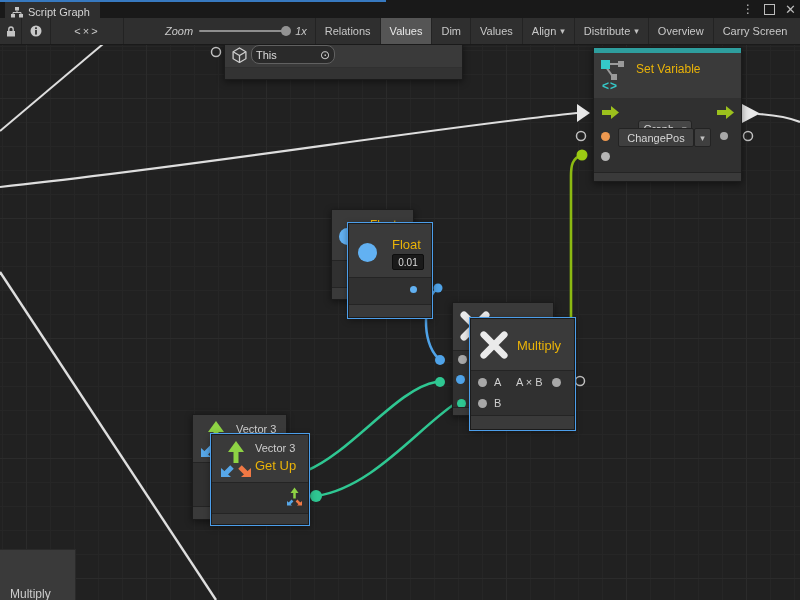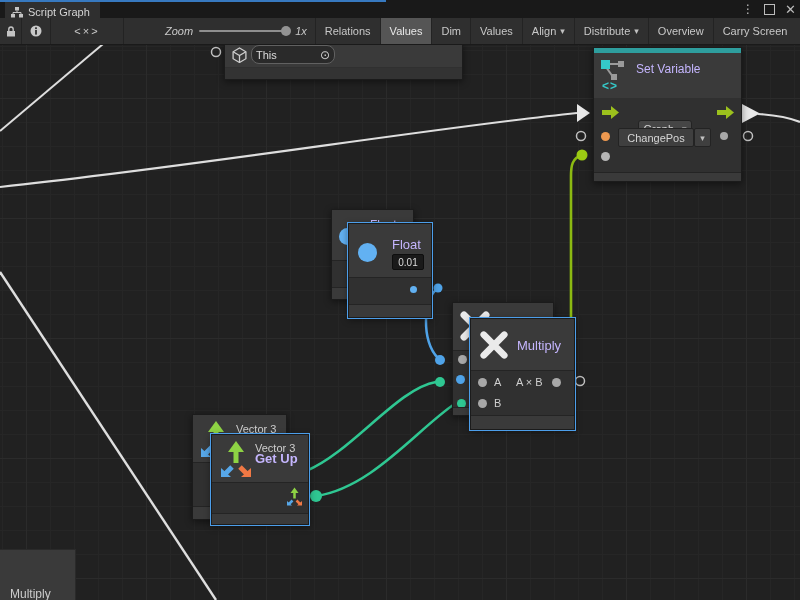--- a/index.html
+++ b/index.html
@@ -35,21 +35,21 @@
       repeating-linear-gradient(90deg,#262626 0 1px,transparent 1px 24px),
       repeating-linear-gradient(180deg,#262626 0 1px,transparent 1px 24px);
     background-position:26px 0,0 54px,2px 0,0 6px;}
   .wires{position:absolute;left:0;top:0;width:800px;height:600px;z-index:1;pointer-events:none;}
   
   .node{position:absolute;background:#303030;border:1px solid #1b1b1b;box-shadow:0 2px 7px rgba(0,0,0,.45);z-index:2;}
   .node.sel{outline:1.5px solid #4c9eea;z-index:4;}
   .nhead{position:absolute;left:0;top:0;right:0;background:#3a3a3a;}
   .nfoot{position:absolute;left:0;right:0;bottom:0;background:#3a3a3a;border-top:1px solid #242424;}
   .ndiv{position:absolute;left:0;right:0;height:1px;background:#242424;}
-  .ntitle{color:#c4b5fd;}
+  .ntitle{color:#eab308;}
   .dot{position:absolute;border-radius:50%;}
   .valuefield{position:absolute;background:#1a1a1a;border:1px solid #0e0e0e;border-radius:2px;
               color:#dcdcdc;font-size:10px;display:flex;align-items:center;justify-content:center;}
   .ddown{position:absolute;background:#464646;border:1px solid #232323;border-radius:3px;color:#d6d6d6;
          display:flex;align-items:center;justify-content:center;gap:4px;font-size:11px;}
   .objfield{position:absolute;background:#2a2a2a;border:1px solid #616161;border-radius:8px;color:#dcdcdc;
             display:flex;align-items:center;font-size:11px;padding:0 4px;justify-content:space-between;}
   .tealbar{position:absolute;left:0;top:0;right:0;height:5px;background:#2e9e9e;}
   .corner-node{position:absolute;left:0;top:549px;width:65px;height:51px;background:#3a3a3a;
                border:1px solid #2a2a2a;border-left:none;border-bottom:none;z-index:2;
@@ -213,21 +213,21 @@
     <div class="nhead" style="height:47px;">
       <svg style="position:absolute;left:5px;top:3px;" width="36" height="42" viewBox="0 0 36 42">
         <line x1="19" y1="25" x2="19" y2="13" stroke="#8ed344" stroke-width="5"></line>
         <polygon points="11,14 27,14 19,3" fill="#8ed344"></polygon>
         <line x1="15" y1="29" x2="8" y2="36" stroke="#57a7e8" stroke-width="5"></line>
         <polygon points="14,39 4,39 4,30" fill="#57a7e8"></polygon>
         <line x1="23" y1="29" x2="30" y2="36" stroke="#f07844" stroke-width="5"></line>
         <polygon points="24,39 34,39 34,30" fill="#f07844"></polygon>
       </svg>
       <span style="position:absolute;left:43px;top:7px;font-size:11px;color:#cfcfcf;">Vector 3</span>
-      <span class="ntitle" style="position:absolute;left:43px;top:16px;font-size:13px;font-weight:bold;">Get Up</span>
+      <span class="ntitle" style="position:absolute;left:43px;top:23px;font-size:13px;">Get Up</span>
     </div>
     <div class="ndiv" style="top:47px;"></div>
     <svg style="position:absolute;left:73px;top:51px;" width="18" height="21" viewBox="0 0 36 42">
       <line x1="19" y1="25" x2="19" y2="13" stroke="#8ed344" stroke-width="5"></line>
       <polygon points="11,14 27,14 19,3" fill="#8ed344"></polygon>
       <line x1="15" y1="29" x2="8" y2="36" stroke="#57a7e8" stroke-width="5"></line>
       <polygon points="14,39 4,39 4,30" fill="#57a7e8"></polygon>
       <line x1="23" y1="29" x2="30" y2="36" stroke="#f07844" stroke-width="5"></line>
       <polygon points="24,39 34,39 34,30" fill="#f07844"></polygon>
     </svg>

